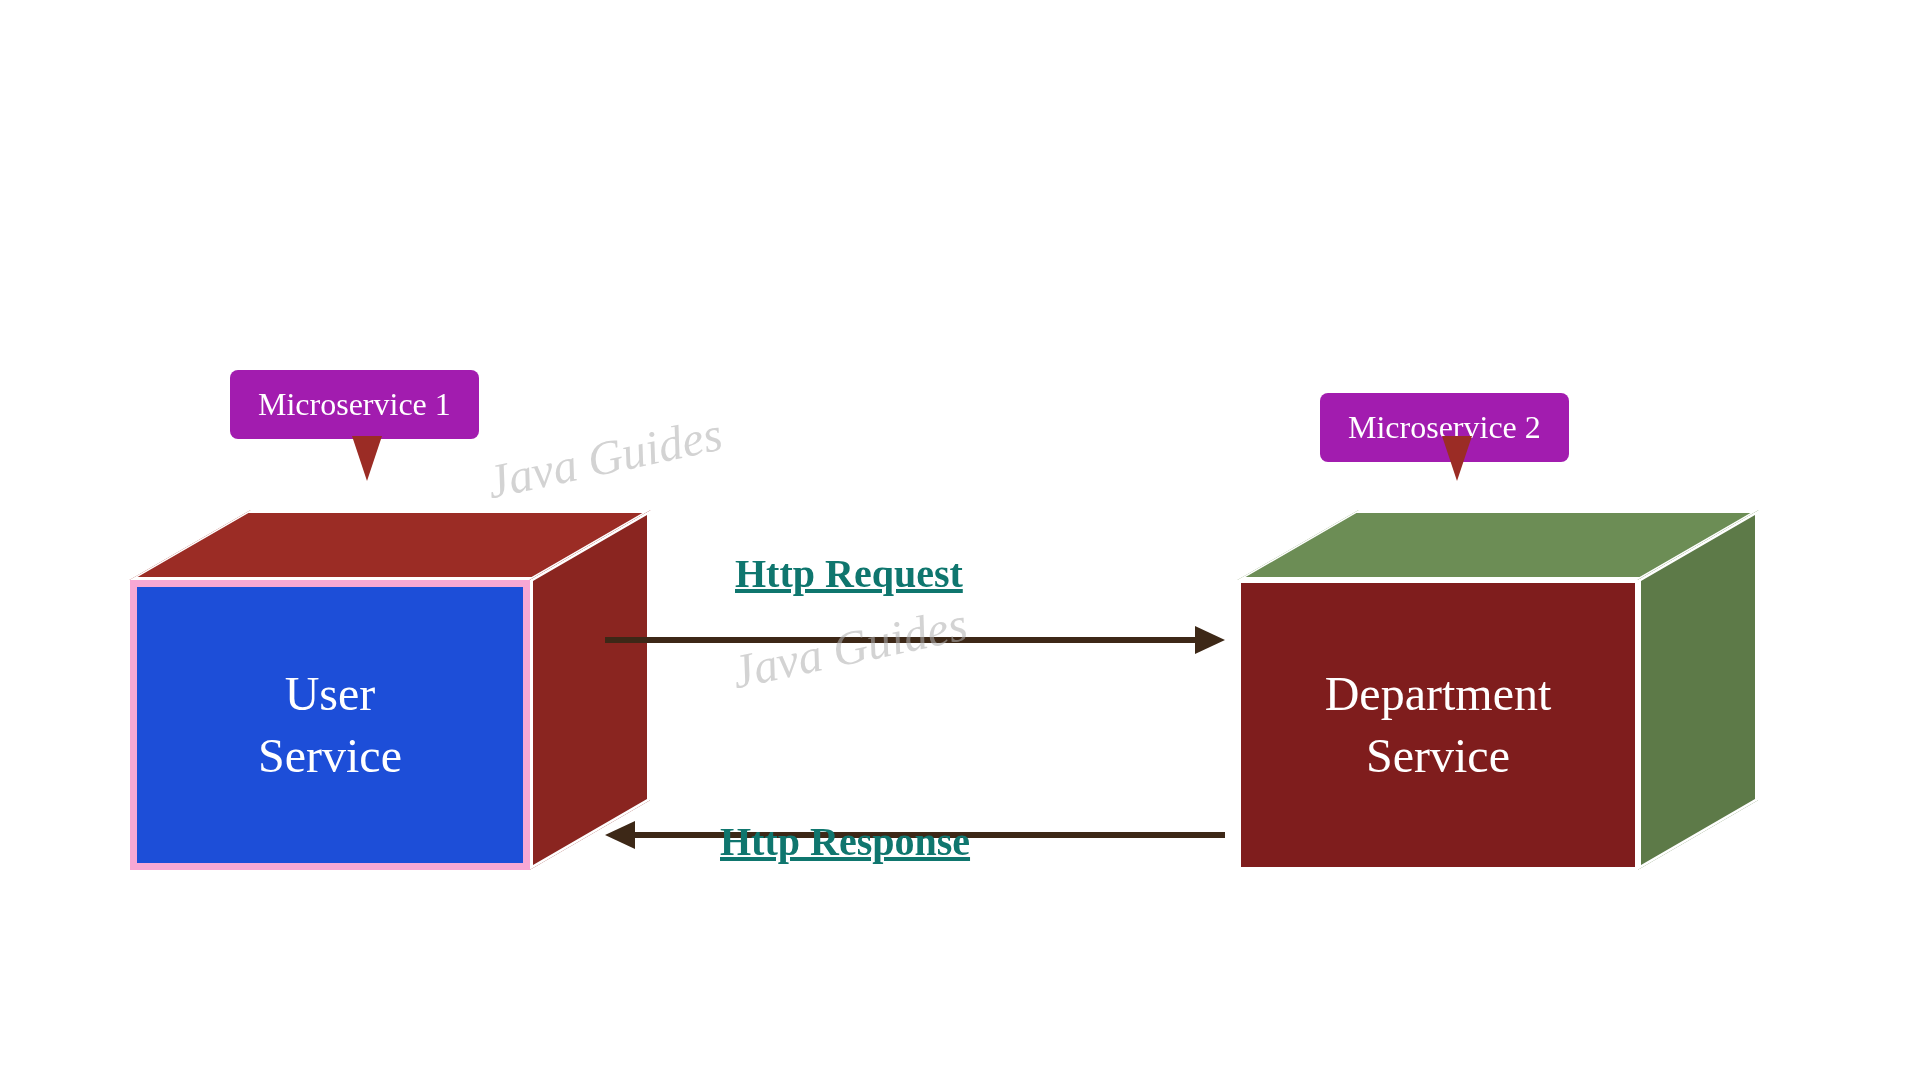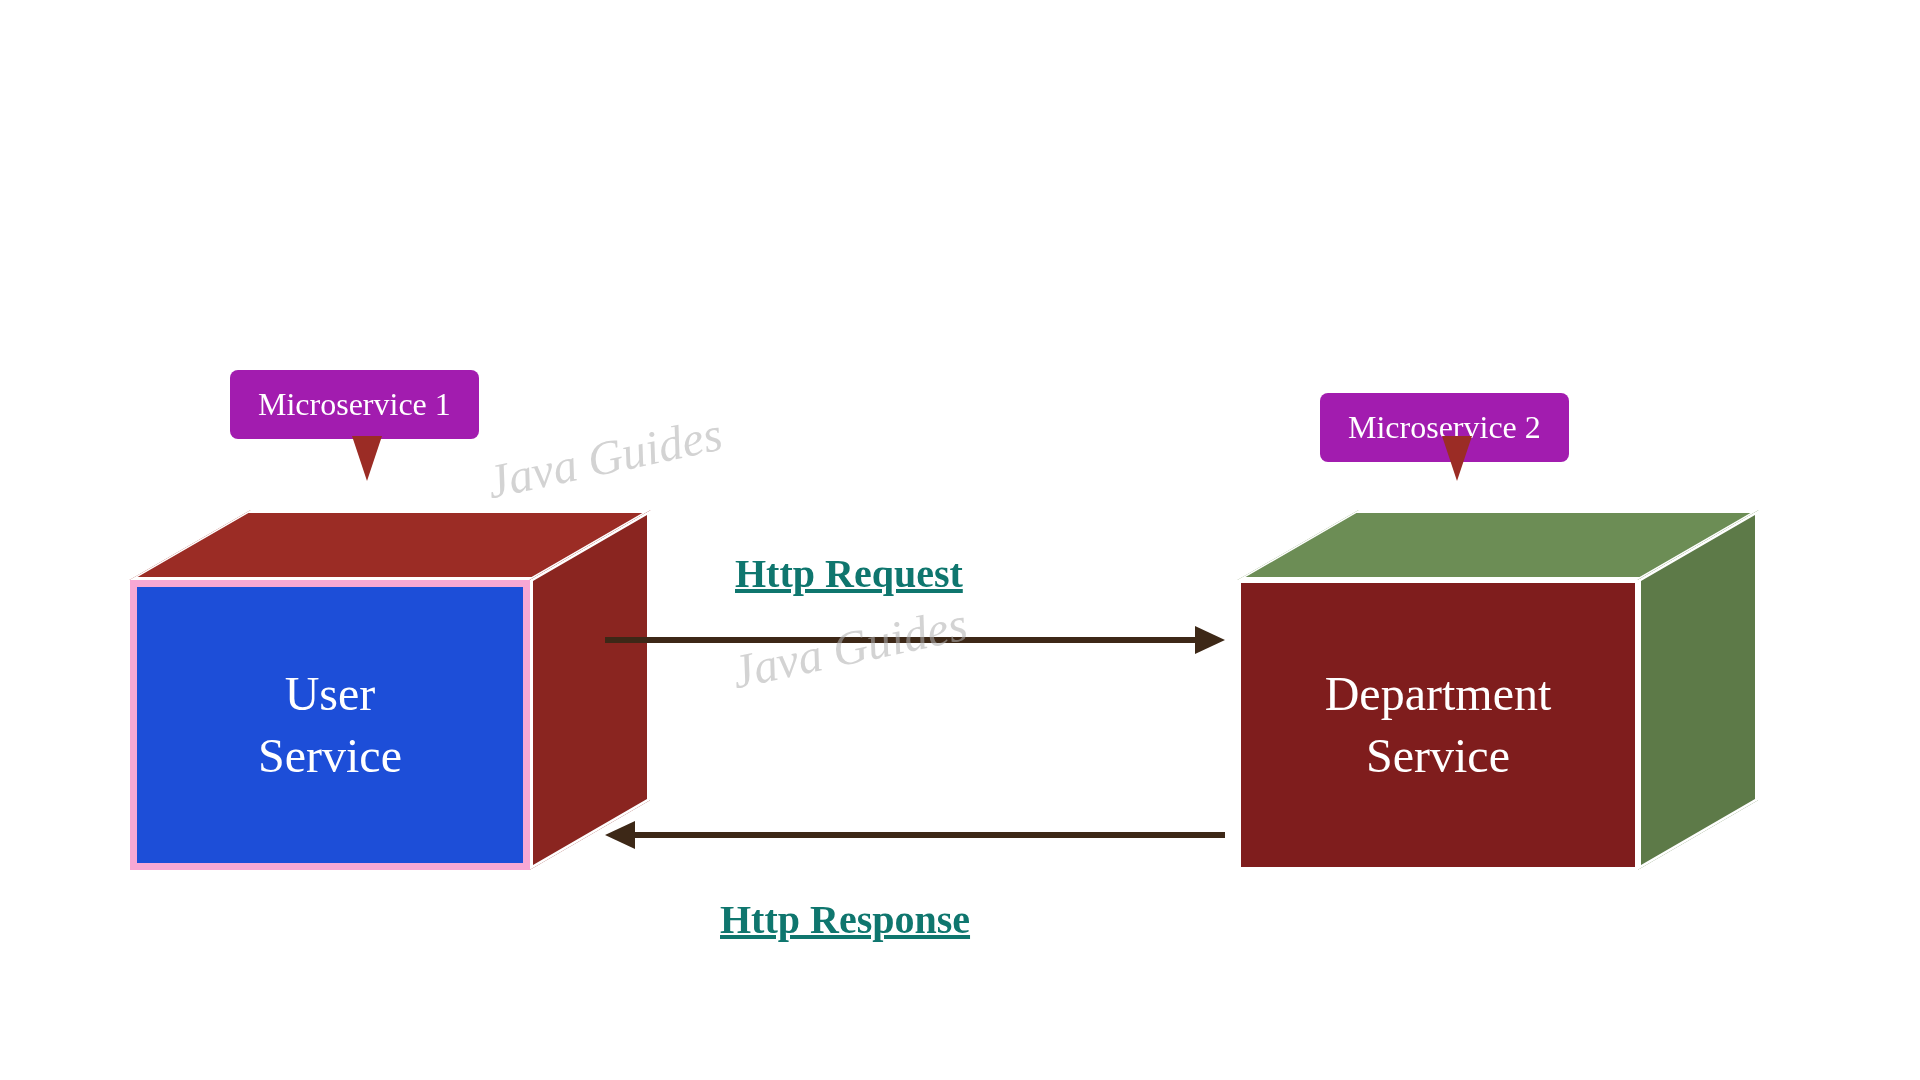--- a/index.html
+++ b/index.html
@@ -114,21 +114,21 @@
 
     .arrow-label {
       position: absolute;
       font-size: 40px;
       font-weight: bold;
       color: #0f766e;
       font-family: Georgia, serif;
       text-decoration: underline;
     }
     .req-label { top: 550px; left: 735px; }
-    .resp-label { top: 896px; left: 720px; text-align: center; }
+    .resp-label { top: 818px; left: 720px; text-align: center; }
 
     .arrow-svg {
       position: absolute;
       pointer-events: none;
     }
 
     .watermark {
       position: absolute;
       font-size: 48px;
       color: #b0b0b0;

